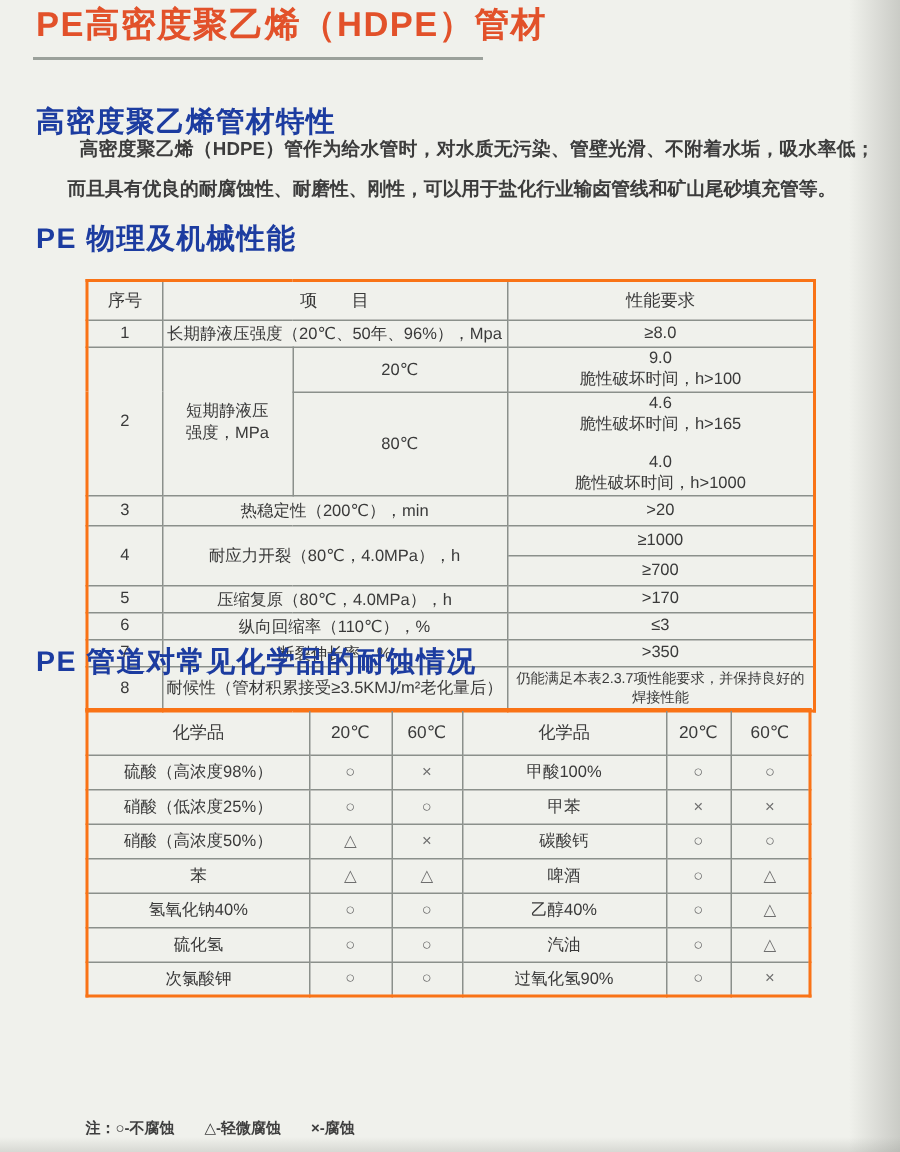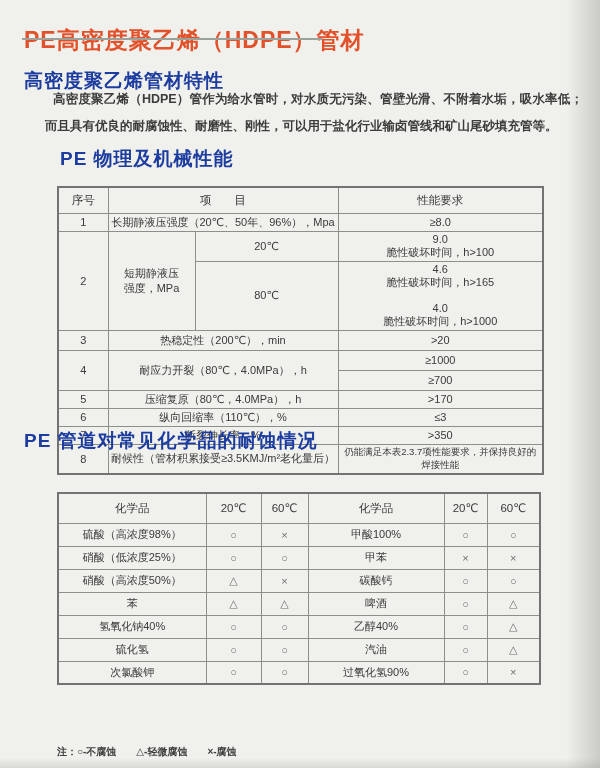--- a/index.html
+++ b/index.html
@@ -5,49 +5,49 @@
   * { margin:0; padding:0; box-sizing:border-box; }
   html,body { width:600px; height:768px; }
   body {
     position:relative;
     background:#f0f1ec;
     font-family:"Liberation Sans","DejaVu Sans",sans-serif;
     color:#3a3a3a;
     overflow:hidden;
   }
   .page-title {
-    position:absolute; left:24px; top:25px;
+    position:absolute; left:24px; top:1px;
     font-size:23px; font-weight:bold; color:#e2512a;
     letter-spacing:1px; white-space:nowrap;
   }
   .title-underline {
     position:absolute; left:22px; top:38px;
     width:300px; height:2px; background:#9ba19b;
   }
   .sec-heading {
     position:absolute; left:24px;
     font-size:19px; font-weight:bold; color:#1c3ca0;
     letter-spacing:1px; white-space:nowrap;
   }
   #h-intro { top:68px; }
-  #h-phys  { top:146px;margin-left:36px; }
+  #h-phys  { top:146px; }
   #h-chem  { top:428px; }
   .intro-body {
     position:absolute; left:45px; top:86px; width:538px;
     font-size:12.5px; line-height:27px; font-weight:bold;
     color:#3c3c3c; text-indent:8px; text-align:justify;
   }
   table {
     position:absolute; left:57px;
     border-collapse:collapse; table-layout:fixed;
-    border:2px solid #737373;
+    border:2px solid #f97316;
     background:transparent;
   }
   #phys-table { top:186px; width:485px; }
-  #chem-table { top:492px; width:482px; }
+  #chem-table { top:472px; width:482px; }
   td, th {
     border:1px solid #8b908b;
     text-align:center; vertical-align:middle;
     font-size:11px; font-weight:normal; color:#3a3a3a;
     padding:1px 2px;
   }
   th { font-size:11.5px; }
   .ml { white-space:pre-line;margin-left:42px; }
   .small-req { font-size:9.5px;margin-top:20px; }
   .sym { color:#6e6e6e; font-size:11px; }

